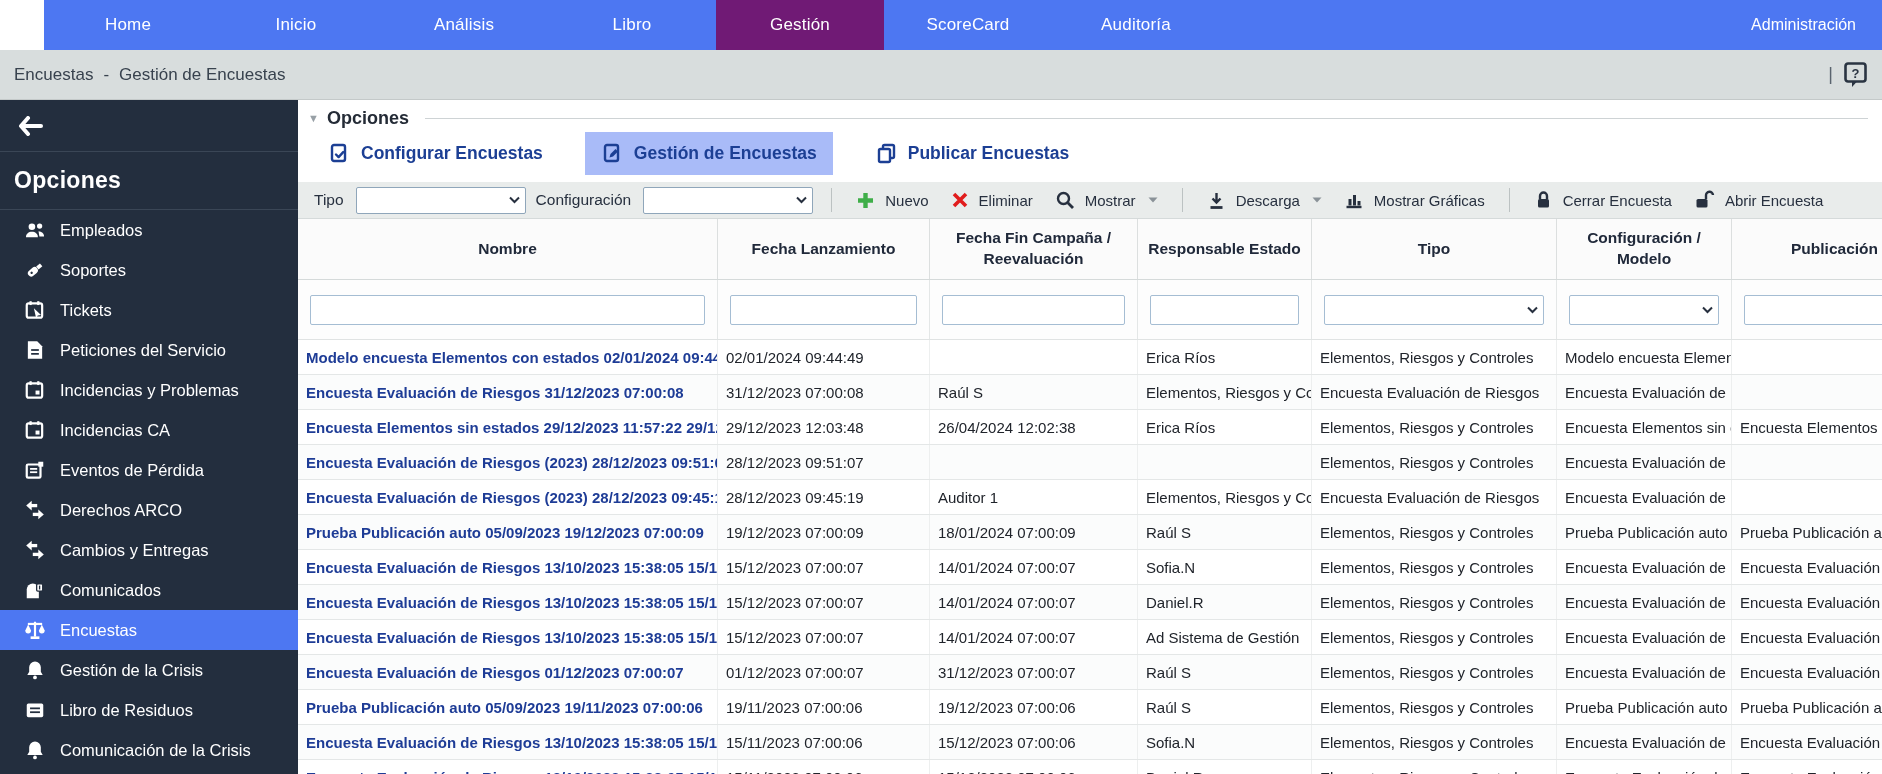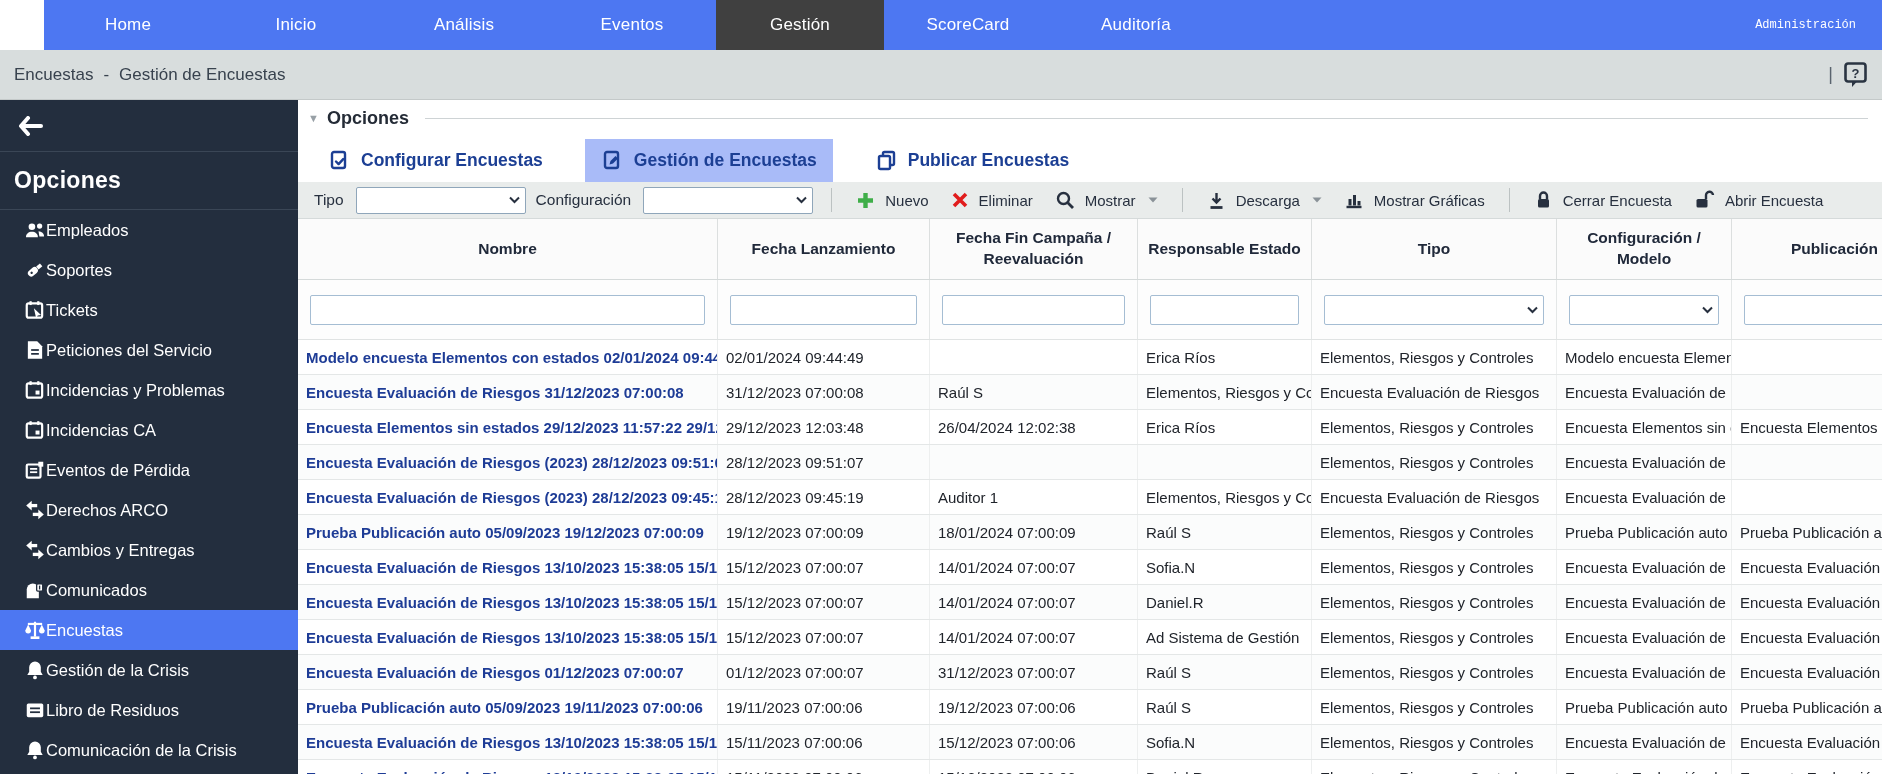--- a/index.html
+++ b/index.html
@@ -3,55 +3,55 @@
 <meta charset="utf-8">
 <style>
   * { margin:0; padding:0; box-sizing:border-box; }
   html,body { width:1882px; height:774px; overflow:hidden; }
   body { font-family:"Liberation Sans","DejaVu Sans",sans-serif; background:#fff; position:relative; }
 
   
   .topnav { height:50px; background:#4d77f2; display:flex; align-items:stretch; color:#fff;margin-left:44px; }
   .nav-item { width:168px; display:flex; align-items:center; justify-content:center;
               font-size:17px; letter-spacing:.2px; cursor:pointer; }
-  .nav-item.active { background:#404040; }
+  .nav-item.active { background:#701a75; }
   .nav-spacer { flex:1; }
-  .nav-right { padding:0 26px; display:flex; align-items:center; font-size:12px; cursor:pointer;font-family:Liberation Mono, monospace; }
+  .nav-right { padding:0 26px; display:flex; align-items:center; font-size:16px; cursor:pointer; }
 
   
   .breadcrumb { height:50px; background:#d8dddd; border-bottom:1px solid #c4c9c9;
                 display:flex; align-items:center; padding:0 14px; color:#38424e; font-size:17px; }
   .bc-sep { margin:0 10px; }
   .bc-right { margin-left:auto; display:flex; align-items:center; gap:10px; }
   .bc-pipe { color:#5a646e; font-size:18px; }
 
   
   .app-body { display:flex; height:674px; }
 
   
   .sidebar { width:298px; min-width:298px; background:#232e3e; color:#fff; overflow:hidden; }
   .side-back { height:52px; display:flex; align-items:center; padding:0 18px;
                border-bottom:1px solid #3a4656; cursor:pointer; }
   .side-title { height:58px; display:flex; align-items:center; padding:0 14px;
                 font-size:23px; font-weight:bold; border-bottom:1px solid #3a4656; letter-spacing:.3px; }
   .side-list { list-style:none; }
-  .side-item { height:40px; display:flex; align-items:center; padding:0 14px 0 24px;
+  .side-item { height:40px; display:flex; align-items:center; gap:14px; padding:0 14px 0 24px;
                font-size:16.5px; cursor:pointer; white-space:nowrap; }
   .side-item.active { background:#4d77f2; }
   .sicon { width:22px; height:22px; display:flex; align-items:center; justify-content:center; flex:0 0 22px; }
 
   
   .main { flex:1; min-width:0; background:#fff; }
 
   .options-header { height:30px; display:flex; align-items:center; padding:6px 14px 0 10px; gap:8px; }
   .opt-caret { color:#98a0a6; font-size:11px; }
   .opt-label { font-size:18px; font-weight:bold; color:#242b36; }
   .opt-rule { flex:1; border-top:1px solid #ced3d5; margin-left:8px; }
 
-  .tabs { height:52px; display:flex; align-items:flex-end; gap:26px; padding:2px 0 0 14px; }
+  .tabs { height:52px; display:flex; align-items:flex-start; gap:26px; padding:2px 0 0 14px; }
   .tab { display:flex; align-items:center; gap:10px; padding:10px 16px; cursor:pointer;
          color:#1c3f94; font-weight:bold; font-size:17.5px; white-space:nowrap; }
   .tab.active { background:#a9bbf8; }
   .tabicon { width:23px; height:23px; }
 
   
   .toolbar { height:36px; background:#e9eceb; display:flex; align-items:center; gap:10px;
              padding:0 10px 0 16px; font-size:15.5px; color:#27303f; }
   .tb-label { margin-right:2px; }
   .selwrap { position:relative; display:inline-flex; }
@@ -86,21 +86,21 @@
 
   svg { display:block; }
 </style>
 </head>
 <body>
 
 <header class="topnav">
   <div class="nav-item">Home</div>
   <div class="nav-item">Inicio</div>
   <div class="nav-item">Análisis</div>
-  <div class="nav-item">Eventos</div>
+  <div class="nav-item">Libro</div>
   <div class="nav-item active">Gestión</div>
   <div class="nav-item">ScoreCard</div>
   <div class="nav-item">Auditoría</div>
   <div class="nav-spacer"></div>
   <div class="nav-right">Administración</div>
 </header>
 
 <div class="breadcrumb">
   <span>Encuestas</span>
   <span class="bc-sep">-</span>

